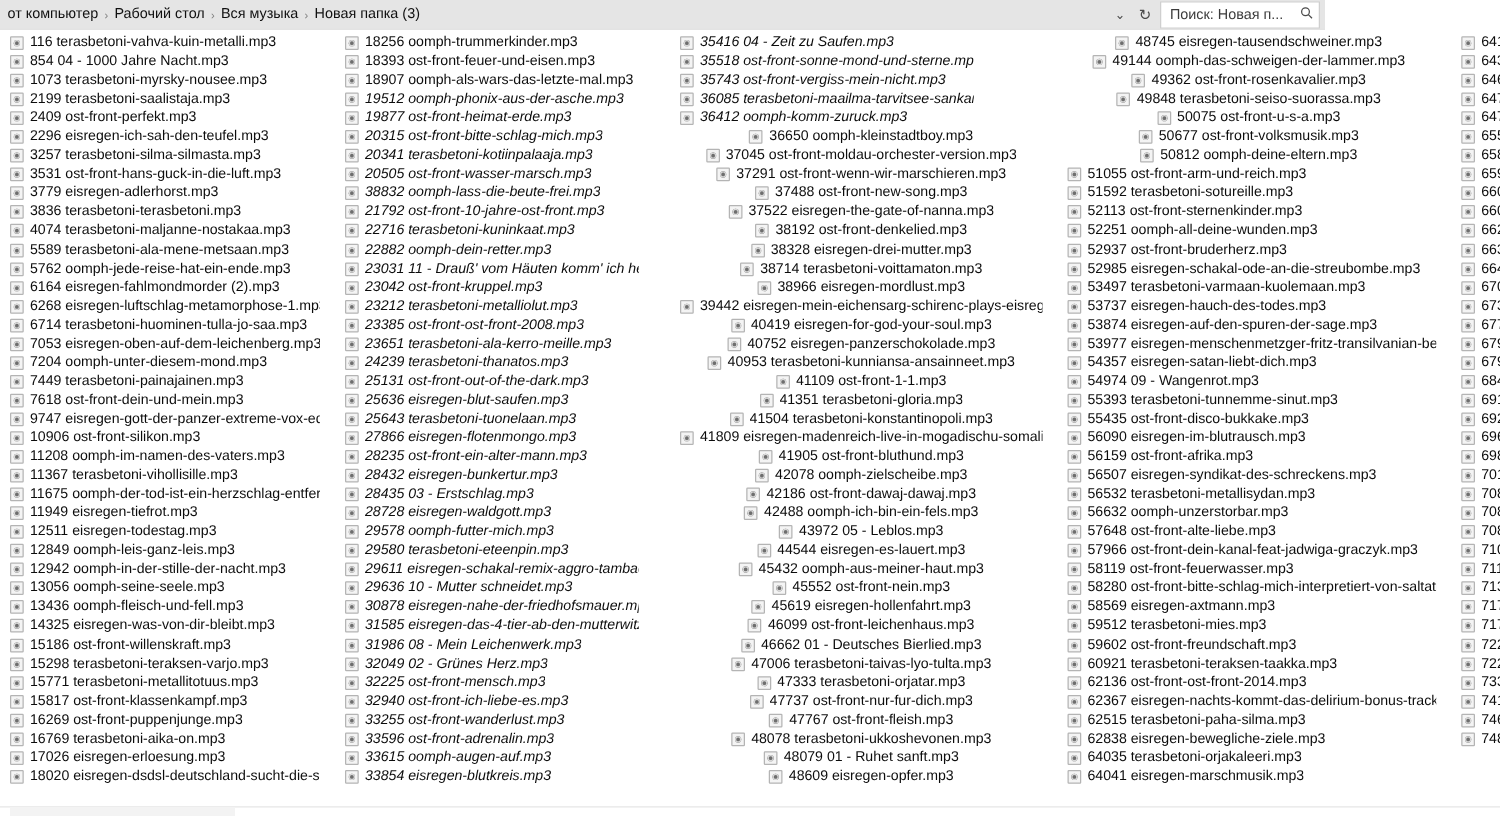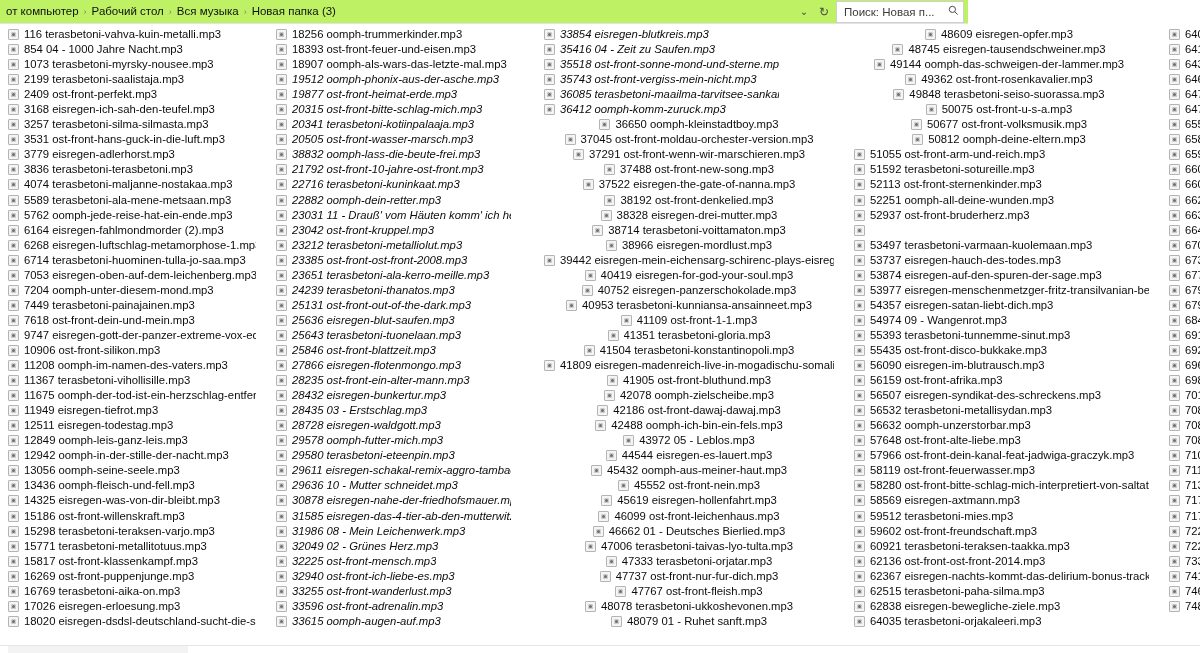--- a/index.html
+++ b/index.html
@@ -9,22 +9,22 @@
     overflow: hidden;
     background: #ffffff;
     font-family: "Liberation Sans", sans-serif;
     -webkit-font-smoothing: antialiased;
   }
 
   
   #address-bar {
     position: absolute;
     top: 0; left: 0;
-    width: 968px; height: 24px;
-    background: #bef264;
+    width: 1060px; height: 24px;
+    background: #e5e5e5;
     border-bottom: 1px solid #e3e3e3;
     display: flex;
     align-items: center;
   }
   #breadcrumb {
     display: flex;
     align-items: center;
     height: 22px;
     flex: 0 0 auto;
     padding-left: 2px;
@@ -195,21 +195,21 @@
       <div class="file-item c0">
         <span class="file-icon"></span>
         <span class="file-label">2199 terasbetoni-saalistaja.mp3</span>
       </div>
       <div class="file-item c0">
         <span class="file-icon"></span>
         <span class="file-label">2409 ost-front-perfekt.mp3</span>
       </div>
       <div class="file-item c0">
         <span class="file-icon"></span>
-        <span class="file-label">3168 eisregen-ich-sah-den-teufel.mp3</span>
+        <span class="file-label">2296 eisregen-ich-sah-den-teufel.mp3</span>
       </div>
       <div class="file-item c0">
         <span class="file-icon"></span>
         <span class="file-label">3257 terasbetoni-silma-silmasta.mp3</span>
       </div>
       <div class="file-item c0">
         <span class="file-icon"></span>
         <span class="file-label">3531 ost-front-hans-guck-in-die-luft.mp3</span>
       </div>
       <div class="file-item c0">
@@ -419,24 +419,20 @@
       <div class="file-item c1">
         <span class="file-icon"></span>
         <span class="file-label">25636 eisregen-blut-saufen.mp3</span>
       </div>
       <div class="file-item c1">
         <span class="file-icon"></span>
         <span class="file-label">25643 terasbetoni-tuonelaan.mp3</span>
       </div>
       <div class="file-item c1">
         <span class="file-icon"></span>
-        <span class="file-label">25846 ost-front-blattzeit.mp3</span>
-      </div>
-      <div class="file-item c1">
-        <span class="file-icon"></span>
         <span class="file-label">27866 eisregen-flotenmongo.mp3</span>
       </div>
       <div class="file-item c1">
         <span class="file-icon"></span>
         <span class="file-label">28235 ost-front-ein-alter-mann.mp3</span>
       </div>
       <div class="file-item c1">
         <span class="file-icon"></span>
         <span class="file-label">28432 eisregen-bunkertur.mp3</span>
       </div>
@@ -707,20 +703,21 @@
       <div class="file-item c3">
         <span class="file-icon"></span>
         <span class="file-label">52251 oomph-all-deine-wunden.mp3</span>
       </div>
       <div class="file-item c3">
         <span class="file-icon"></span>
         <span class="file-label">52937 ost-front-bruderherz.mp3</span>
       </div>
       <div class="file-item c3">
         <span class="file-icon"></span>
+        <span class="file-label">52985 eisregen-schakal-ode-an-die-streubombe.mp3</span>
       </div>
       <div class="file-item c3">
         <span class="file-icon"></span>
         <span class="file-label">53497 terasbetoni-varmaan-kuolemaan.mp3</span>
       </div>
       <div class="file-item c3">
         <span class="file-icon"></span>
         <span class="file-label">53737 eisregen-hauch-des-todes.mp3</span>
       </div>
       <div class="file-item c3">

